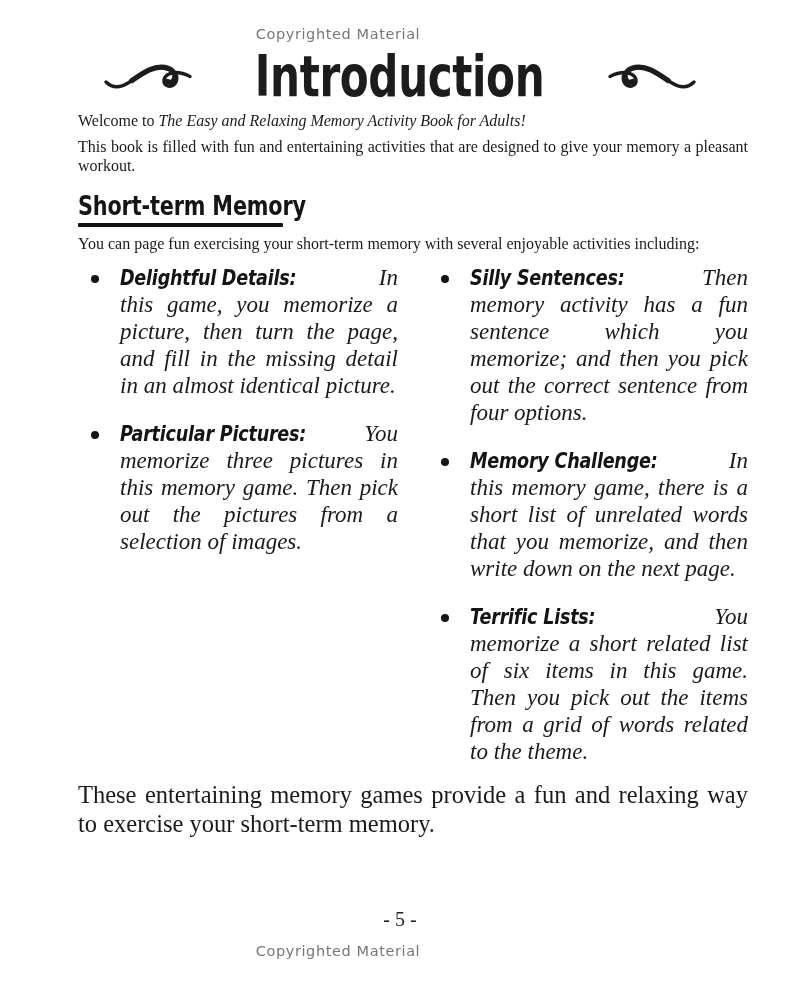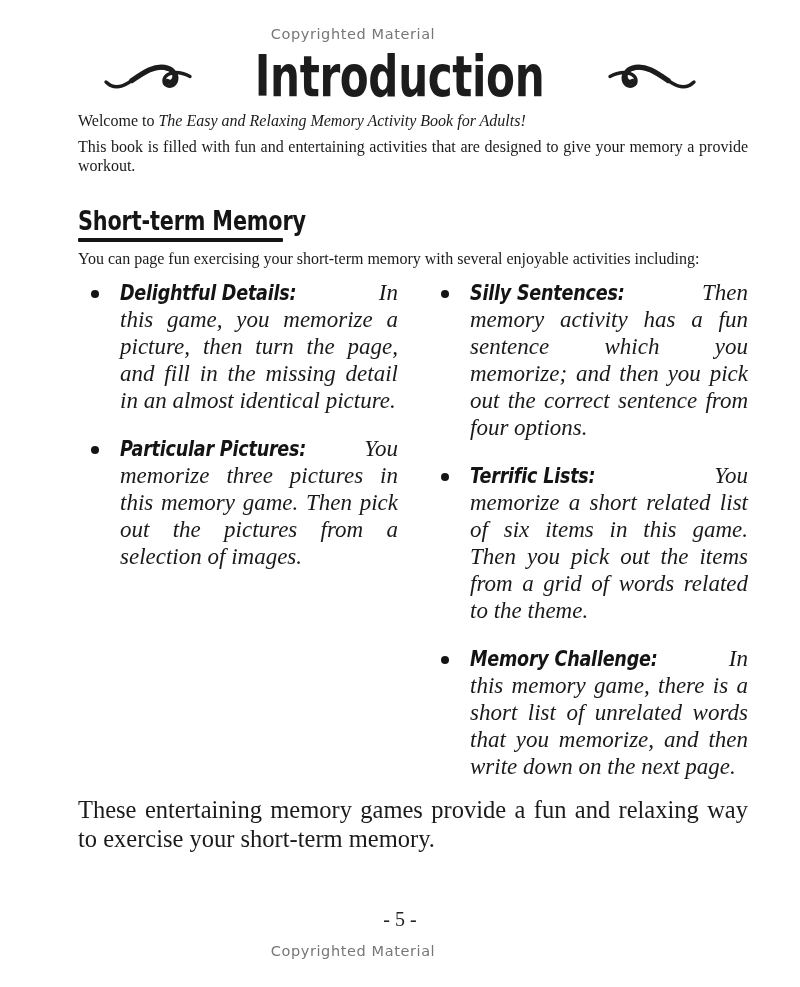--- a/index.html
+++ b/index.html
@@ -18,21 +18,21 @@
   .page {
     position: relative;
     width: 800px;
     height: 987px;
     box-sizing: border-box;
   }
 
   
   .copyright-band {
     position: absolute;
-    left: 15px;
+    left: 0;
     width: 676px;
     text-align: center;
     font-family: "DejaVu Sans", sans-serif;
     font-size: 14.5px;
     letter-spacing: 0.6px;
     color: #777777;
     font-weight: 400;
   }
   .copyright-top { top: 26px; }
   .copyright-bottom { top: 943px; }
@@ -83,21 +83,21 @@
     text-justify: inter-word;
     hyphens: none;
   }
   p.body-par.first { text-align: left; }
   p.body-par em {
     font-style: italic;
   }
 
   
   .section-head {
-    margin-top: 31px;
+    margin-top: 16px;
     margin-bottom: 0;
     text-decoration: underline;
   }
   .section-head-text {
     display: inline-block;
     font-family: "DejaVu Sans", sans-serif;
     font-weight: 700;
     font-size: 26px;
     line-height: 1.1;
     letter-spacing: -0.2px;
@@ -206,21 +206,21 @@
     <svg class="flourish right" viewBox="0 0 96 42">
       <path d="M4 26 C10 32 18 32 26 27 C38 19 50 10 62 12 C72 13.5 76 19 74.5 24.5 C73.2 29.4 67.8 31.6 64.2 29.2 C60.4 26.6 61.6 20.6 66.4 18.2 C71.6 15.6 80 16.4 88 20.4" fill="none" stroke="#1c1c1c" stroke-width="3.4" stroke-linecap="round"></path>
       <path d="M30 24.5 C42 16.5 52 9.5 62.5 11.4 C70 12.8 73.5 17 72.8 21.6 C72.2 25.4 68.6 27.4 65.6 25.6" fill="none" stroke="#1c1c1c" stroke-width="5.2" stroke-linecap="round"></path>
     </svg>
   </div>
 
   <div class="content">
 
     <p class="body-par first"><span>Welcome to </span><em>The Easy and Relaxing Memory Activity Book for Adults!</em></p>
 
-    <p class="body-par">This book is filled with fun and entertaining activities that are designed to give your memory a provide workout.</p>
+    <p class="body-par">This book is filled with fun and entertaining activities that are designed to give your memory a pleasant workout.</p>
 
 
     <div class="section-head">
       <div class="section-head-text">Short-term Memory</div>
       <div class="section-rule"></div>
     </div>
 
     <p class="body-par">You can page fun exercising your short-term memory with several enjoyable activities including:</p>
 
     <div class="columns">
@@ -228,22 +228,22 @@
       <div class="col">
         <ul class="bullets">
           <li><span class="term">Delightful Details:</span><span> In this game, you memorize a picture, then turn the page, and fill in the missing detail in an almost identical picture.</span></li>
           <li><span class="term">Particular Pictures:</span><span> You memorize three pictures in this memory game. Then pick out the pictures from a selection of images.</span></li>
         </ul>
       </div>
 
       <div class="col">
         <ul class="bullets">
           <li><span class="term">Silly Sentences:</span><span> Then memory activity has a fun sentence which you memorize; and then you pick out the correct sentence from four options.</span></li>
+          <li><span class="term">Memory Challenge:</span><span> In this memory game, there is a short list of unrelated words that you memorize, and then write down on the next page.</span></li>
           <li><span class="term">Terrific Lists:</span><span> You memorize a short related list of six items in this game. Then you pick out the items from a grid of words related to the theme.</span></li>
-          <li><span class="term">Memory Challenge:</span><span> In this memory game, there is a short list of unrelated words that you memorize, and then write down on the next page.</span></li>
         </ul>
       </div>
 
     </div>
 
     <div class="closing">
       <p>These entertaining memory games provide a fun and relaxing way to exercise your short-term memory.</p>
     </div>
 
   </div>

